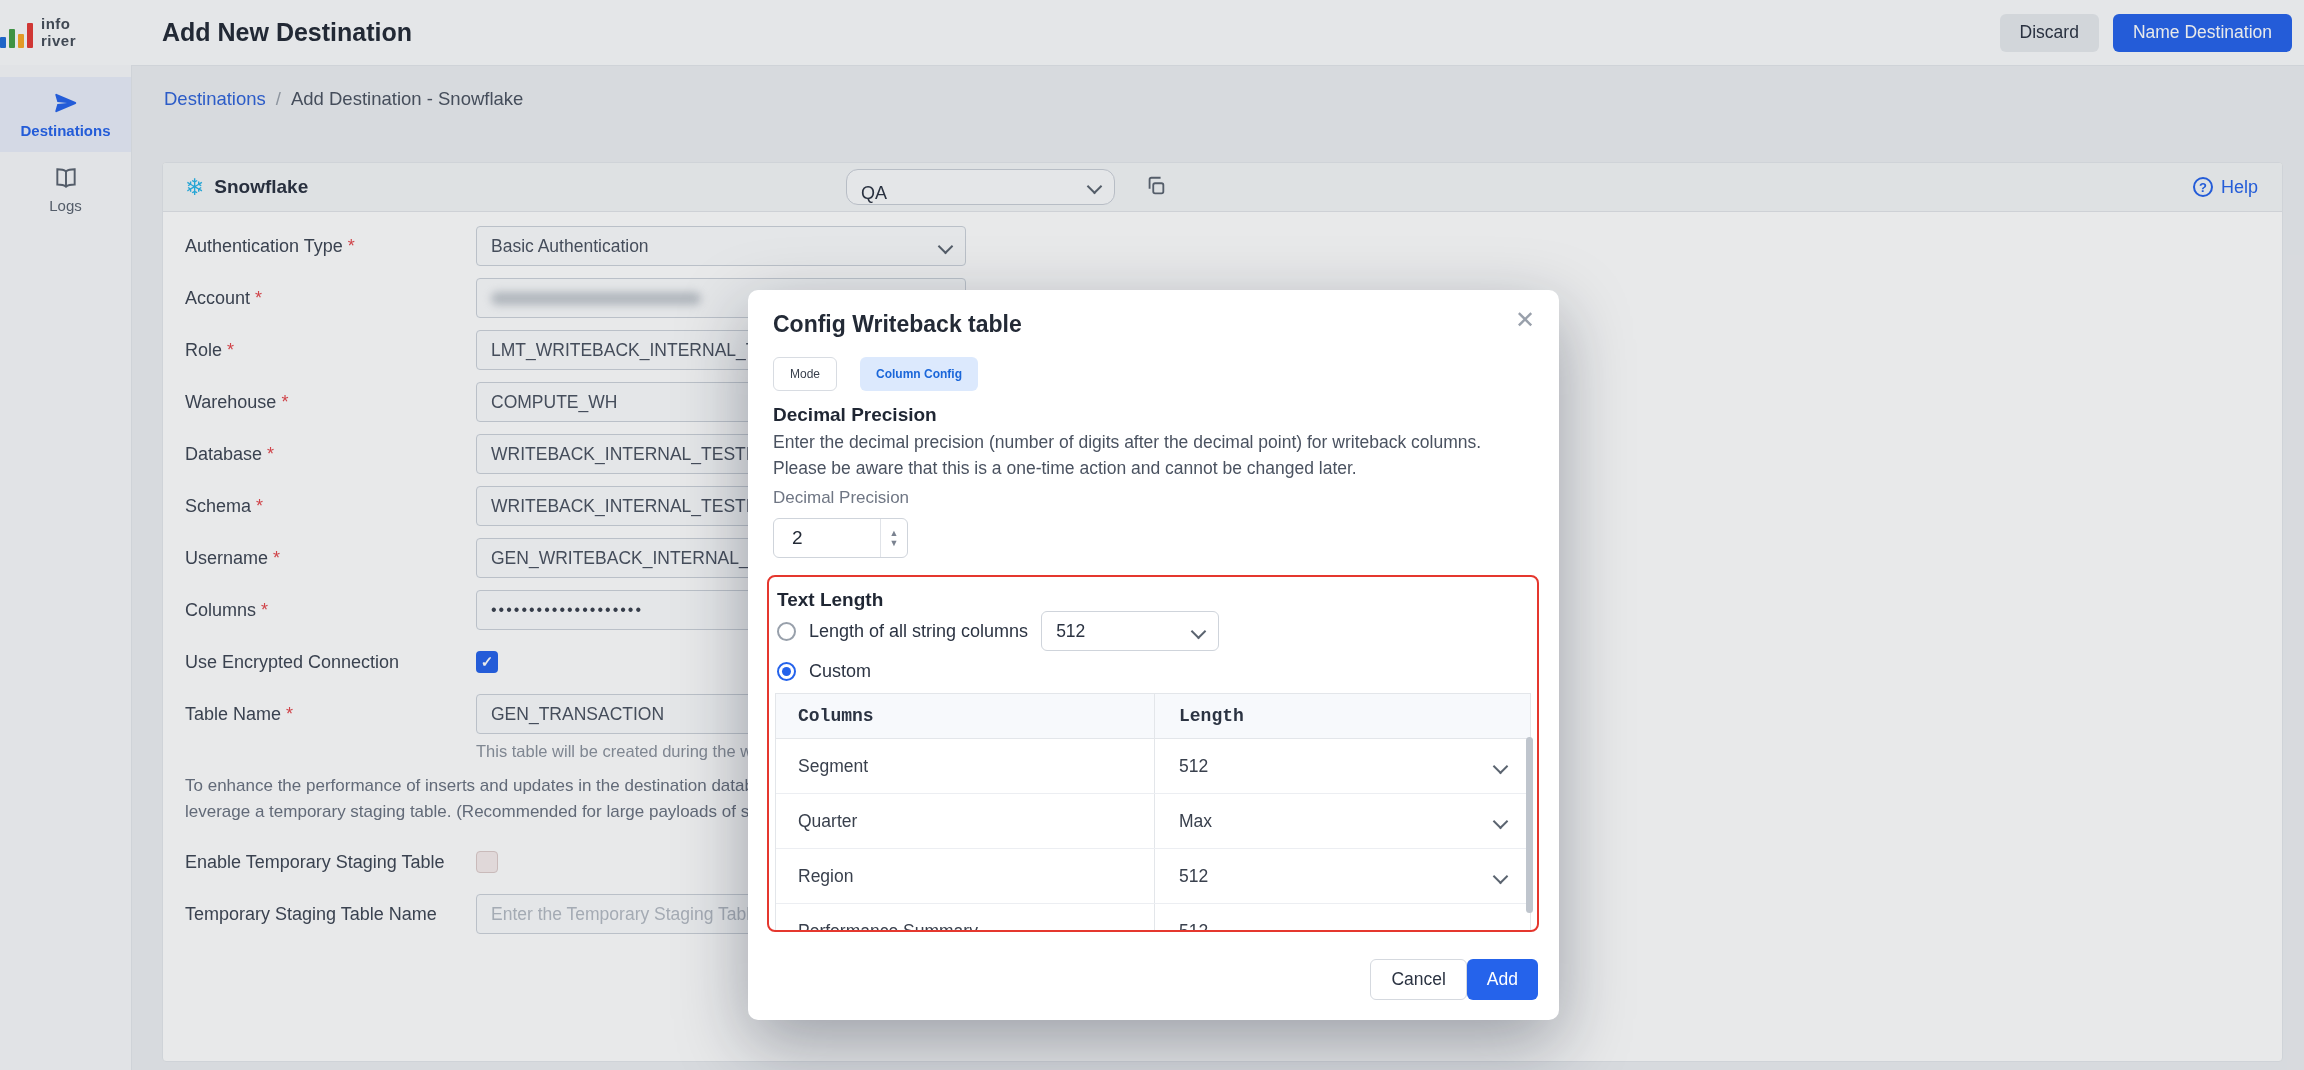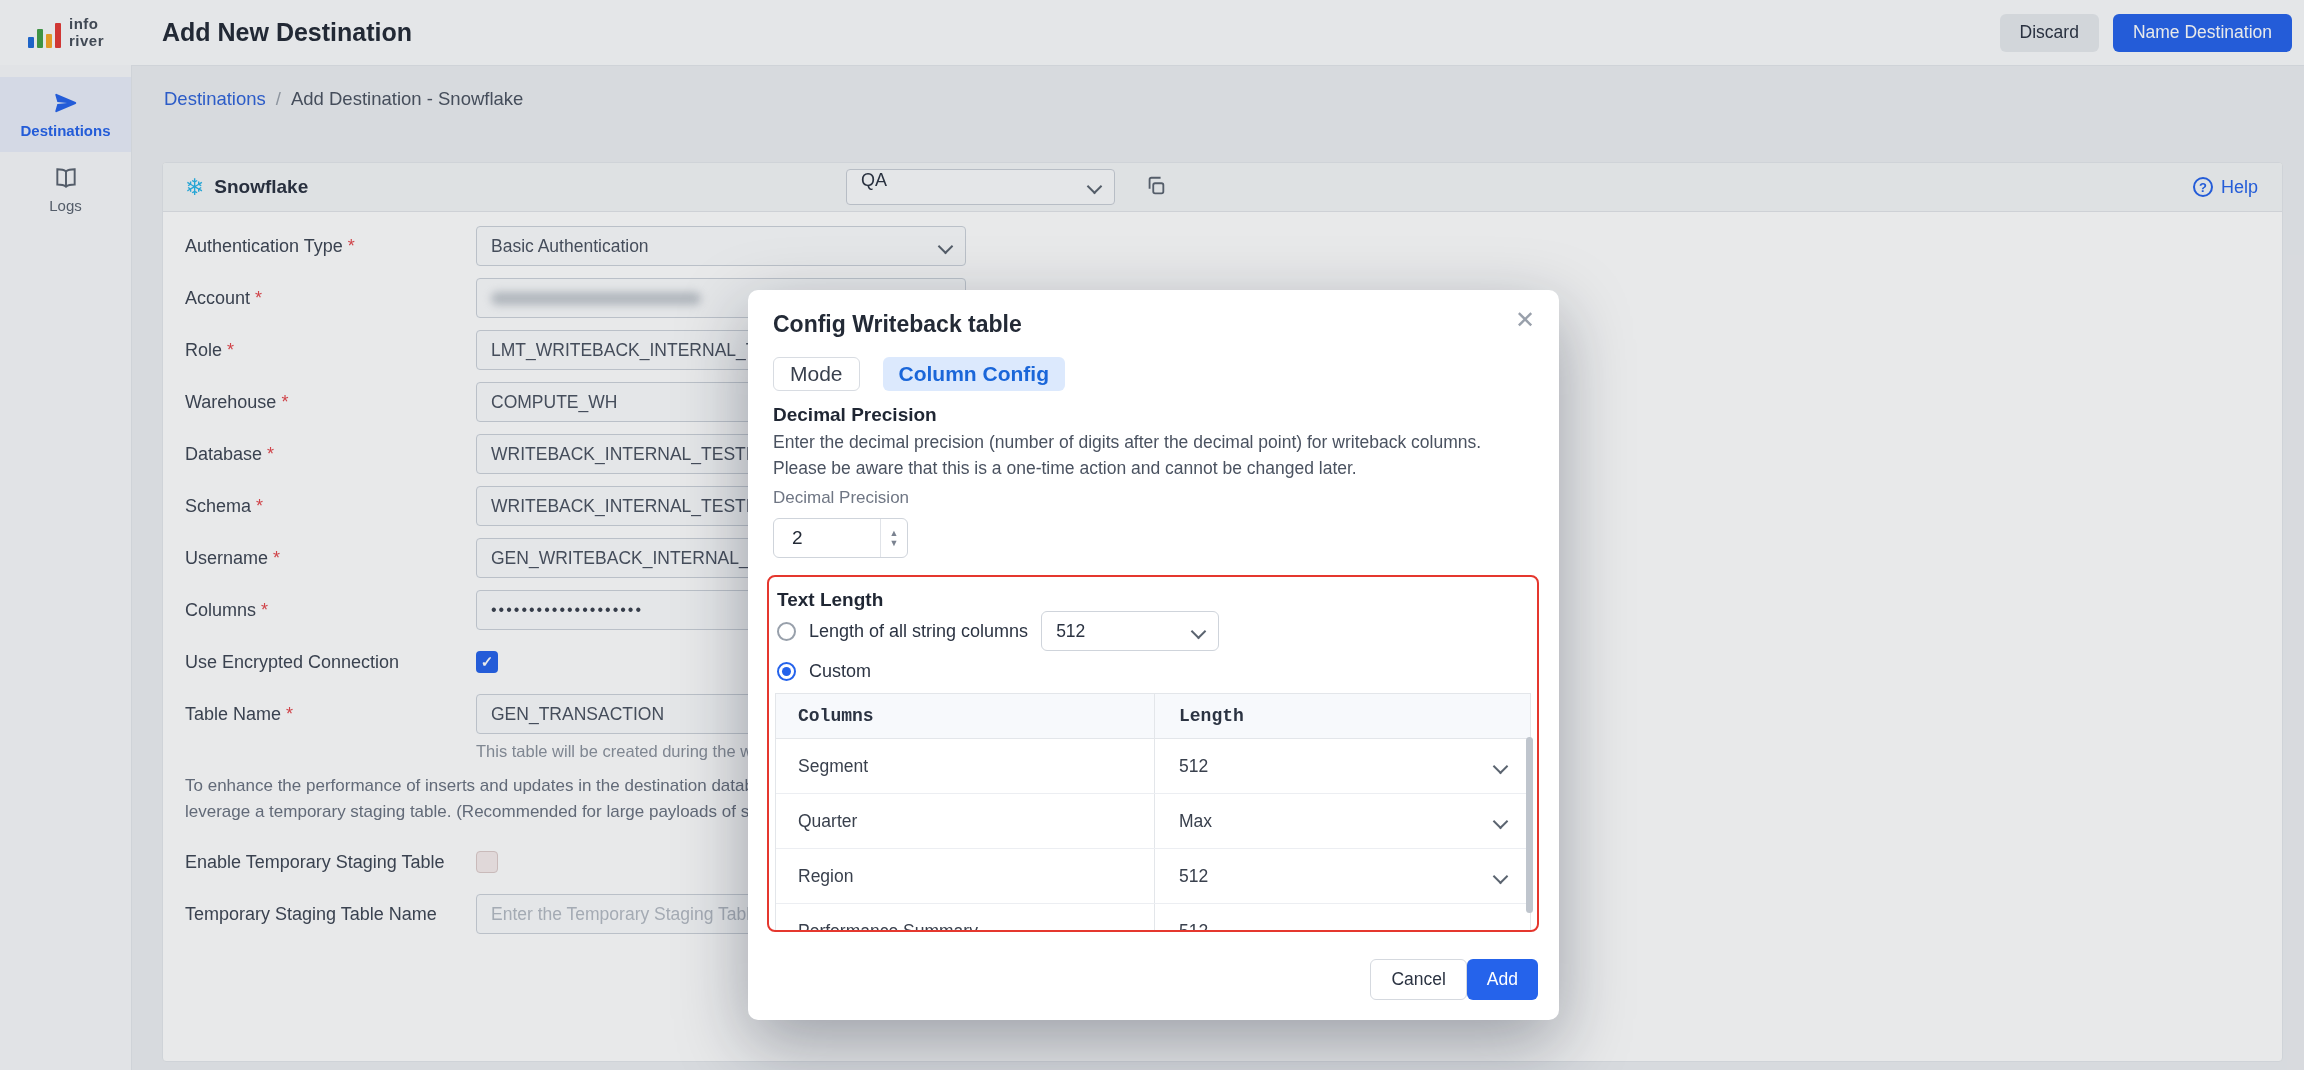--- a/index.html
+++ b/index.html
@@ -4,21 +4,21 @@
 <style>
   html,body{margin:0;padding:0;}
   body{
     width:2304px;height:1070px;position:relative;overflow:hidden;
     background:#edeff2;font-family:"Liberation Sans",sans-serif;color:#2b3342;
     -webkit-font-smoothing:antialiased;
   }
   
   .topbar{position:absolute;left:0;top:0;right:0;height:65px;background:#fbfcfd;
     border-bottom:1px solid #e4e7eb;display:flex;align-items:center;z-index:10;}
-  .logo{width:132px;display:flex;align-items:center;justify-content:center;gap:8px;}
+  .logo{width:132px;display:flex;align-items:center;justify-content:flex-start;gap:8px;}
   .logo-bars{display:flex;align-items:flex-end;gap:3px;height:30px;}
   .logo-bars i{width:6px;border-radius:1px;display:block;}
   .logo-text{font-size:15px;font-weight:700;color:#454d59;line-height:1.08;letter-spacing:.5px;}
   .page-title{margin-left:30px;font-size:25px;font-weight:600;color:#232a36;}
   .topbar-actions{margin-left:auto;display:flex;gap:14px;padding-right:12px;}
   .btn{border:none;border-radius:6px;font-size:17.5px;height:38px;display:flex;align-items:center;
     justify-content:center;padding:0 20px;cursor:pointer;font-family:inherit;white-space:nowrap;}
   .btn-gray{background:#e7eaee;color:#2b3342;}
   .btn-blue{background:#2563eb;color:#fff;}
   
@@ -34,21 +34,21 @@
   .bc-sep{color:#9aa1ab;}
   .bc-cur{color:#4a5260;}
   
   .card{position:absolute;left:162px;right:21px;top:162px;bottom:8px;background:#fff;
     border:1px solid #e4e7eb;border-radius:4px;z-index:5;overflow:hidden;}
   .card-header{height:48px;background:#f4f6f8;border-bottom:1px solid #e2e5e9;display:flex;
     align-items:center;padding:0 22px;position:relative;}
   .snow{color:#29b5e8;font-size:23px;margin-right:10px;}
   .conn-name{font-size:19px;font-weight:700;color:#2a3140;}
   .env-select{position:absolute;left:683px;width:269px;height:36px;background:#fbfcfd;
-    border:1px solid #c9ced6;border-radius:4px;display:flex;align-items:flex-start;
+    border:1px solid #c9ced6;border-radius:12px;display:flex;align-items:flex-end;
     padding:0 14px;font-size:18px;color:#2b3342;cursor:pointer;box-sizing:border-box;}
   .chev{width:9px;height:9px;border-right:2px solid #5b6470;border-bottom:2px solid #5b6470;
     transform:rotate(45deg);display:inline-block;flex:none;}
   .env-select .chev{position:absolute;right:14px;top:11px;}
   .copy-btn{position:absolute;left:982px;top:12px;color:#5b6470;cursor:pointer;}
   .copy-btn svg{width:22px;height:22px;}
   .help-link{position:absolute;right:24px;display:flex;align-items:center;gap:8px;color:#2563eb;
     font-size:18px;cursor:pointer;}
   .help-q{width:20px;height:20px;border:2px solid #2563eb;border-radius:50%;display:flex;
     align-items:center;justify-content:center;font-size:13px;font-weight:700;box-sizing:border-box;}
@@ -72,21 +72,21 @@
   .placeholder{color:#b4bac3;}
   .mt18{margin-top:18px;}
   
   .overlay{position:absolute;inset:0;background:rgba(28,35,48,.10);z-index:20;}
   .modal{position:absolute;left:748px;top:290px;width:811px;height:730px;background:#fff;
     border-radius:10px;box-shadow:0 24px 70px rgba(15,23,42,.35);z-index:30;}
   .modal-title{position:absolute;left:25px;top:21px;font-size:23px;font-weight:600;color:#232a36;}
   .modal-close{position:absolute;right:24px;top:18px;font-size:24px;color:#99a0ab;cursor:pointer;
     line-height:1;}
   .tabs{position:absolute;left:25px;top:67px;display:flex;gap:23px;}
-  .tab{height:34px;padding:12px 16px;border-radius:6px;display:flex;align-items:center;font-size:21px;
+  .tab{height:34px;padding:12px 16px;border-radius:6px;display:flex;align-items:center;font-size:12px;
     cursor:pointer;box-sizing:border-box;}
   .tab-plain{background:#fff;border:1px solid #d8dce2;color:#39404d;}
   .tab-active{background:#dce9fd;color:#1a66d9;font-weight:700;}
   .m-head{position:absolute;left:25px;top:114px;font-size:19px;font-weight:700;color:#1f2633;}
   .m-desc{position:absolute;left:25px;top:140px;width:760px;font-size:17.5px;color:#4a5260;
     line-height:1.48;}
   .m-label{position:absolute;left:25px;top:198px;font-size:17px;color:#6f7684;}
   .num-input{position:absolute;left:25px;top:228px;width:135px;height:40px;border:1px solid #cfd4db;
     border-radius:6px;display:flex;align-items:stretch;box-sizing:border-box;overflow:hidden;}
   .num-val{flex:1;display:flex;align-items:center;padding-left:18px;font-size:19px;color:#232a36;}

